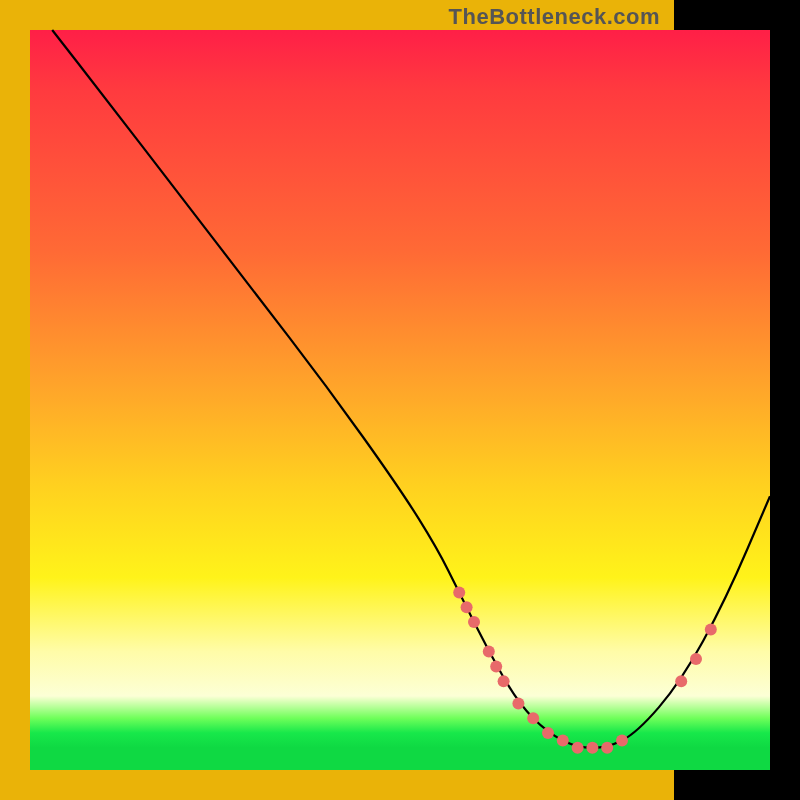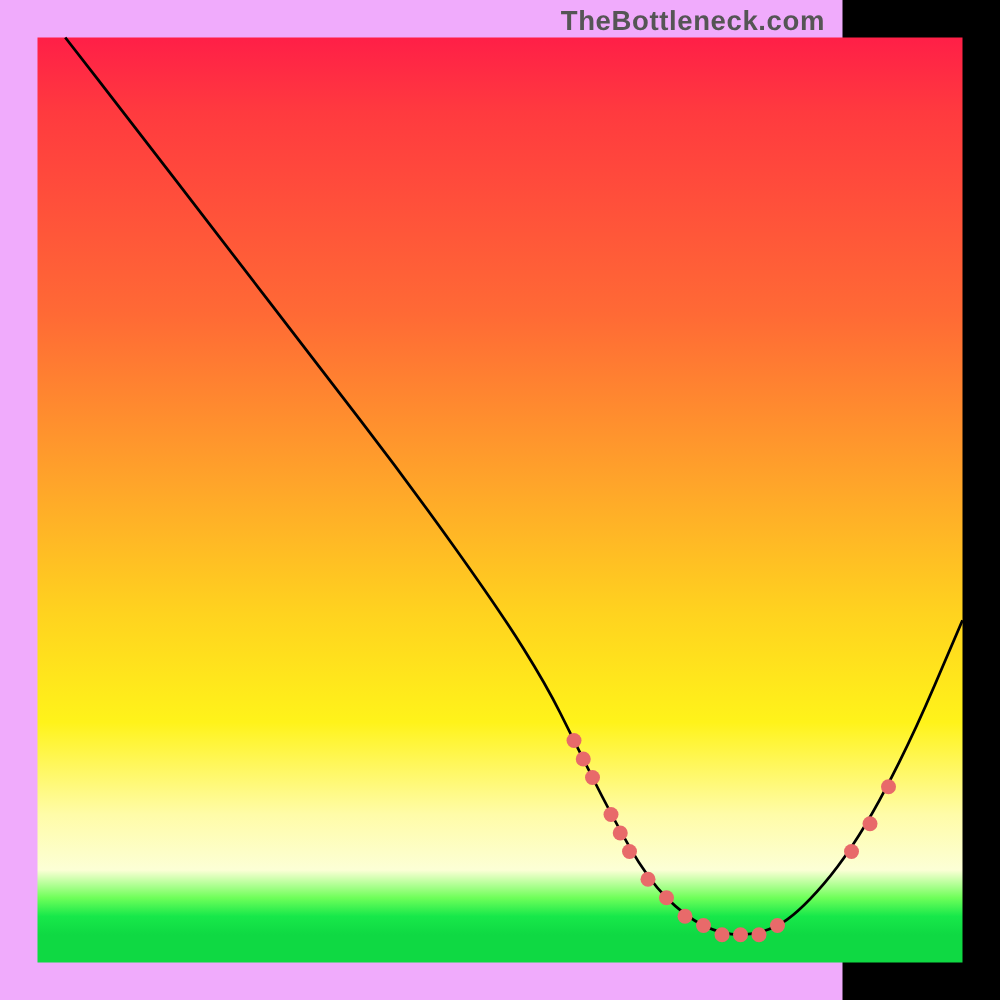--- a/index.html
+++ b/index.html
@@ -8,21 +8,21 @@
     width: 800px;
     height: 800px;
     background: #000;
     font-family: Arial, Helvetica, sans-serif;
     overflow: hidden;
   }
   .frame {
     position: relative;
     width: 674px;
     height: 800px;
-    background: #f0abfc;
+    background: #eab308;
   }
   .watermark {
     position: absolute;
     top: 4px;
     right: 14px;
     color: #555;
     font-size: 22px;
     font-weight: bold;
     letter-spacing: 0.5px;
     user-select: none;

